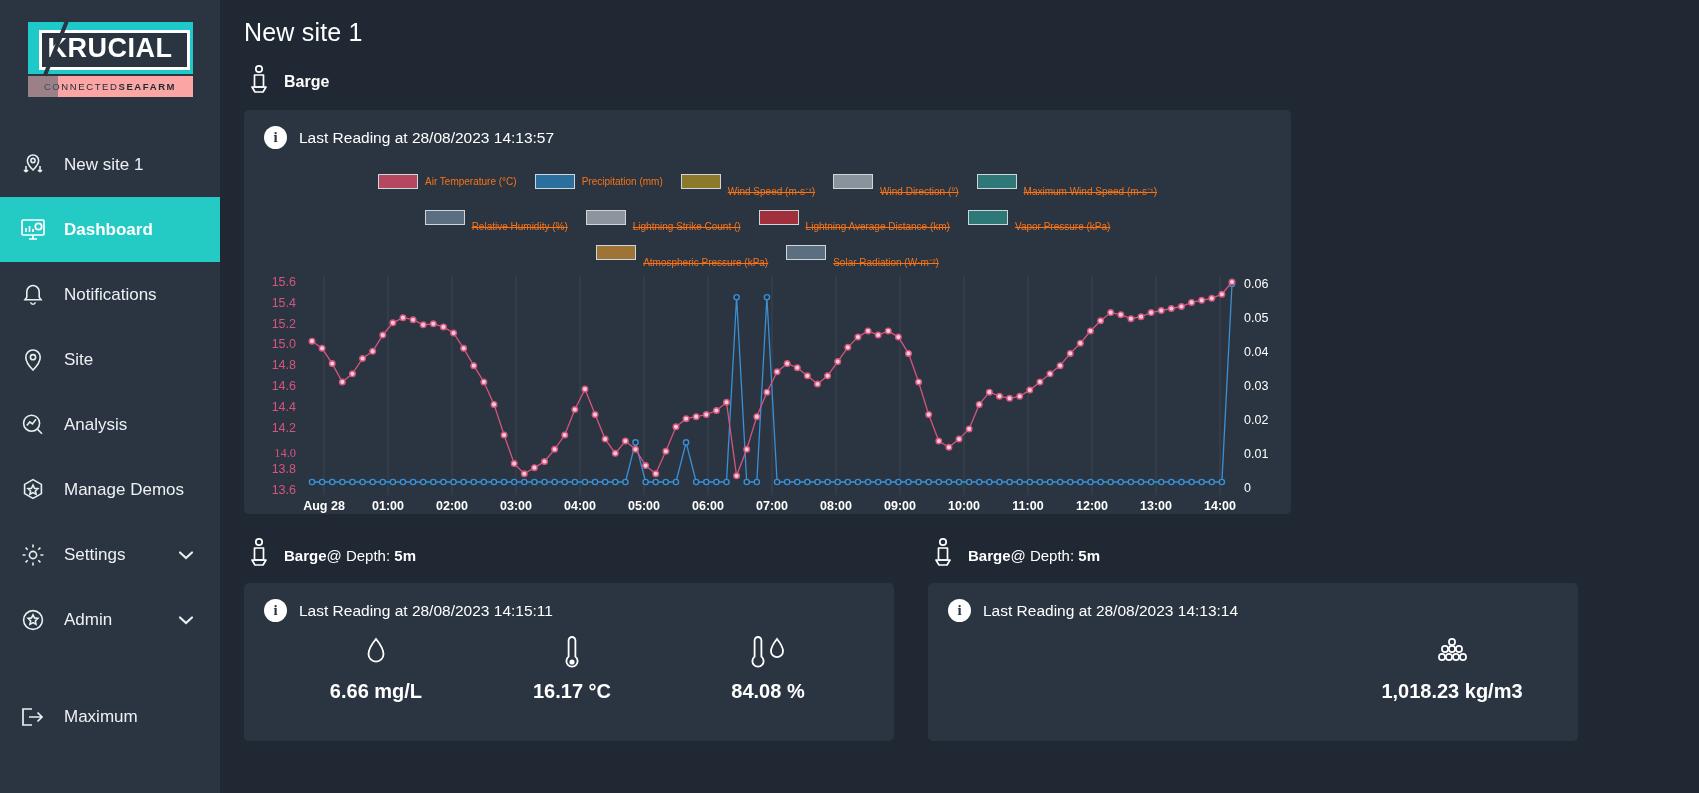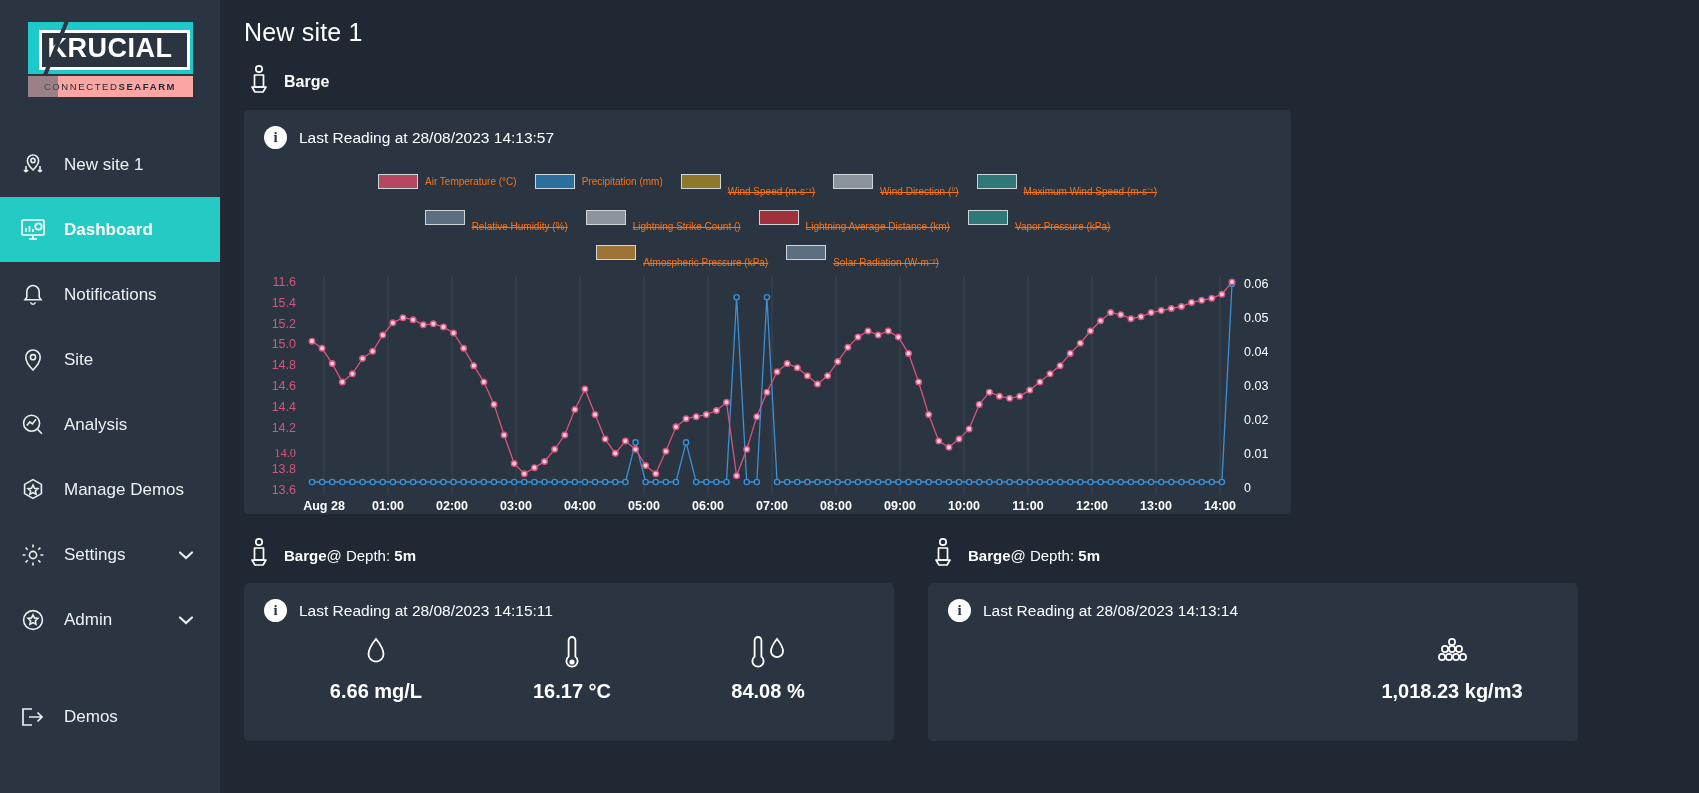--- a/index.html
+++ b/index.html
@@ -382,21 +382,21 @@
         </span>
       </div>
 
       <div class="nav-item nav-logout">
         <span class="nv-ic">
           <svg width="30" height="28" viewBox="0 0 30 28" fill="none" stroke="#e8eef1" stroke-width="1.7">
             <path d="M14 6H5v16h9"></path>
             <path d="M11 14h13M19.5 9.5L24 14l-4.5 4.5"></path>
           </svg>
         </span>
-        <span>Demos</span>
+        <span>Maximum</span>
       </div>
 
     </nav>
   </aside>
 
   <main class="main">
 
     <h1 class="page-title">New site 1</h1>
 
     <div class="asset-head">
@@ -465,21 +465,21 @@
             </div>
             <div class="lg-item off">
               <span class="lg-sw" style="background: rgb(92, 111, 128);"></span>
               <span class="lg-tx">Solar Radiation (W·m⁻²)</span>
             </div>
           </div>
       </div>
 
       <div class="plot-wrap">
         <div class="axis-l" id="axL">
-            <div style="top: 5px;">11.6</div>
+            <div style="top: 5px;">15.6</div>
             <div style="top: 25.8px;">15.4</div>
             <div style="top: 46.6px;">15.2</div>
             <div style="top: 67.4px;">15.0</div>
             <div style="top: 88.2px;">14.8</div>
             <div style="top: 109px;">14.6</div>
             <div style="top: 129.8px;">14.4</div>
             <div style="top: 150.6px;">14.2</div>
             <div style="top: 176px; font-family: Liberation Serif, serif;">14.0</div>
             <div style="top: 192.2px;">13.8</div>
             <div style="top: 213px;">13.6</div>

